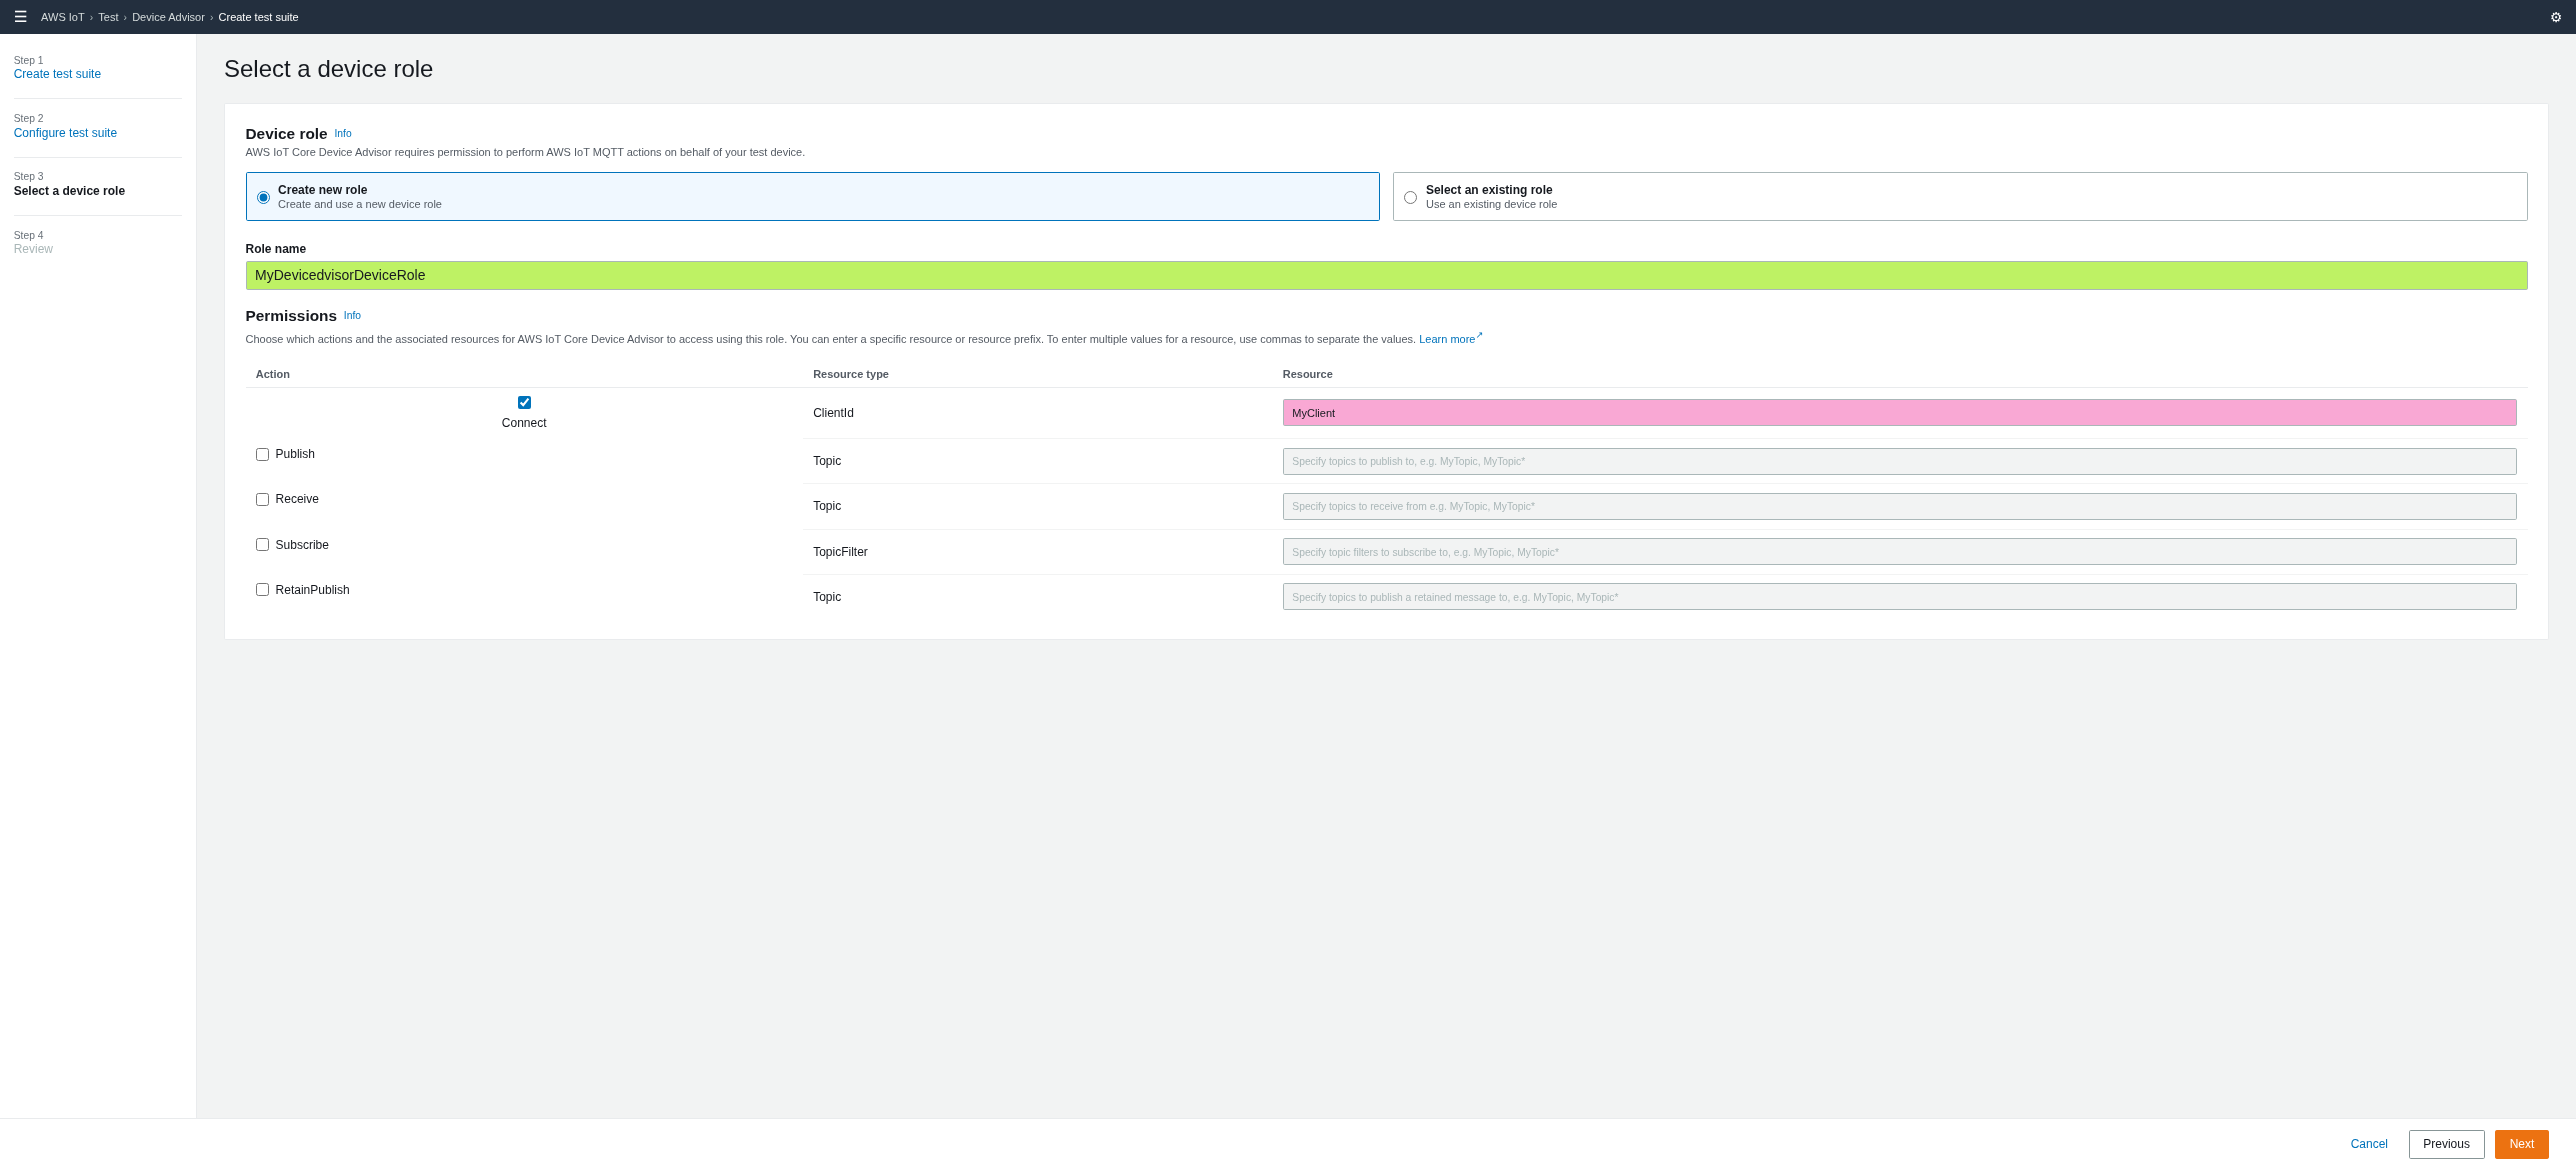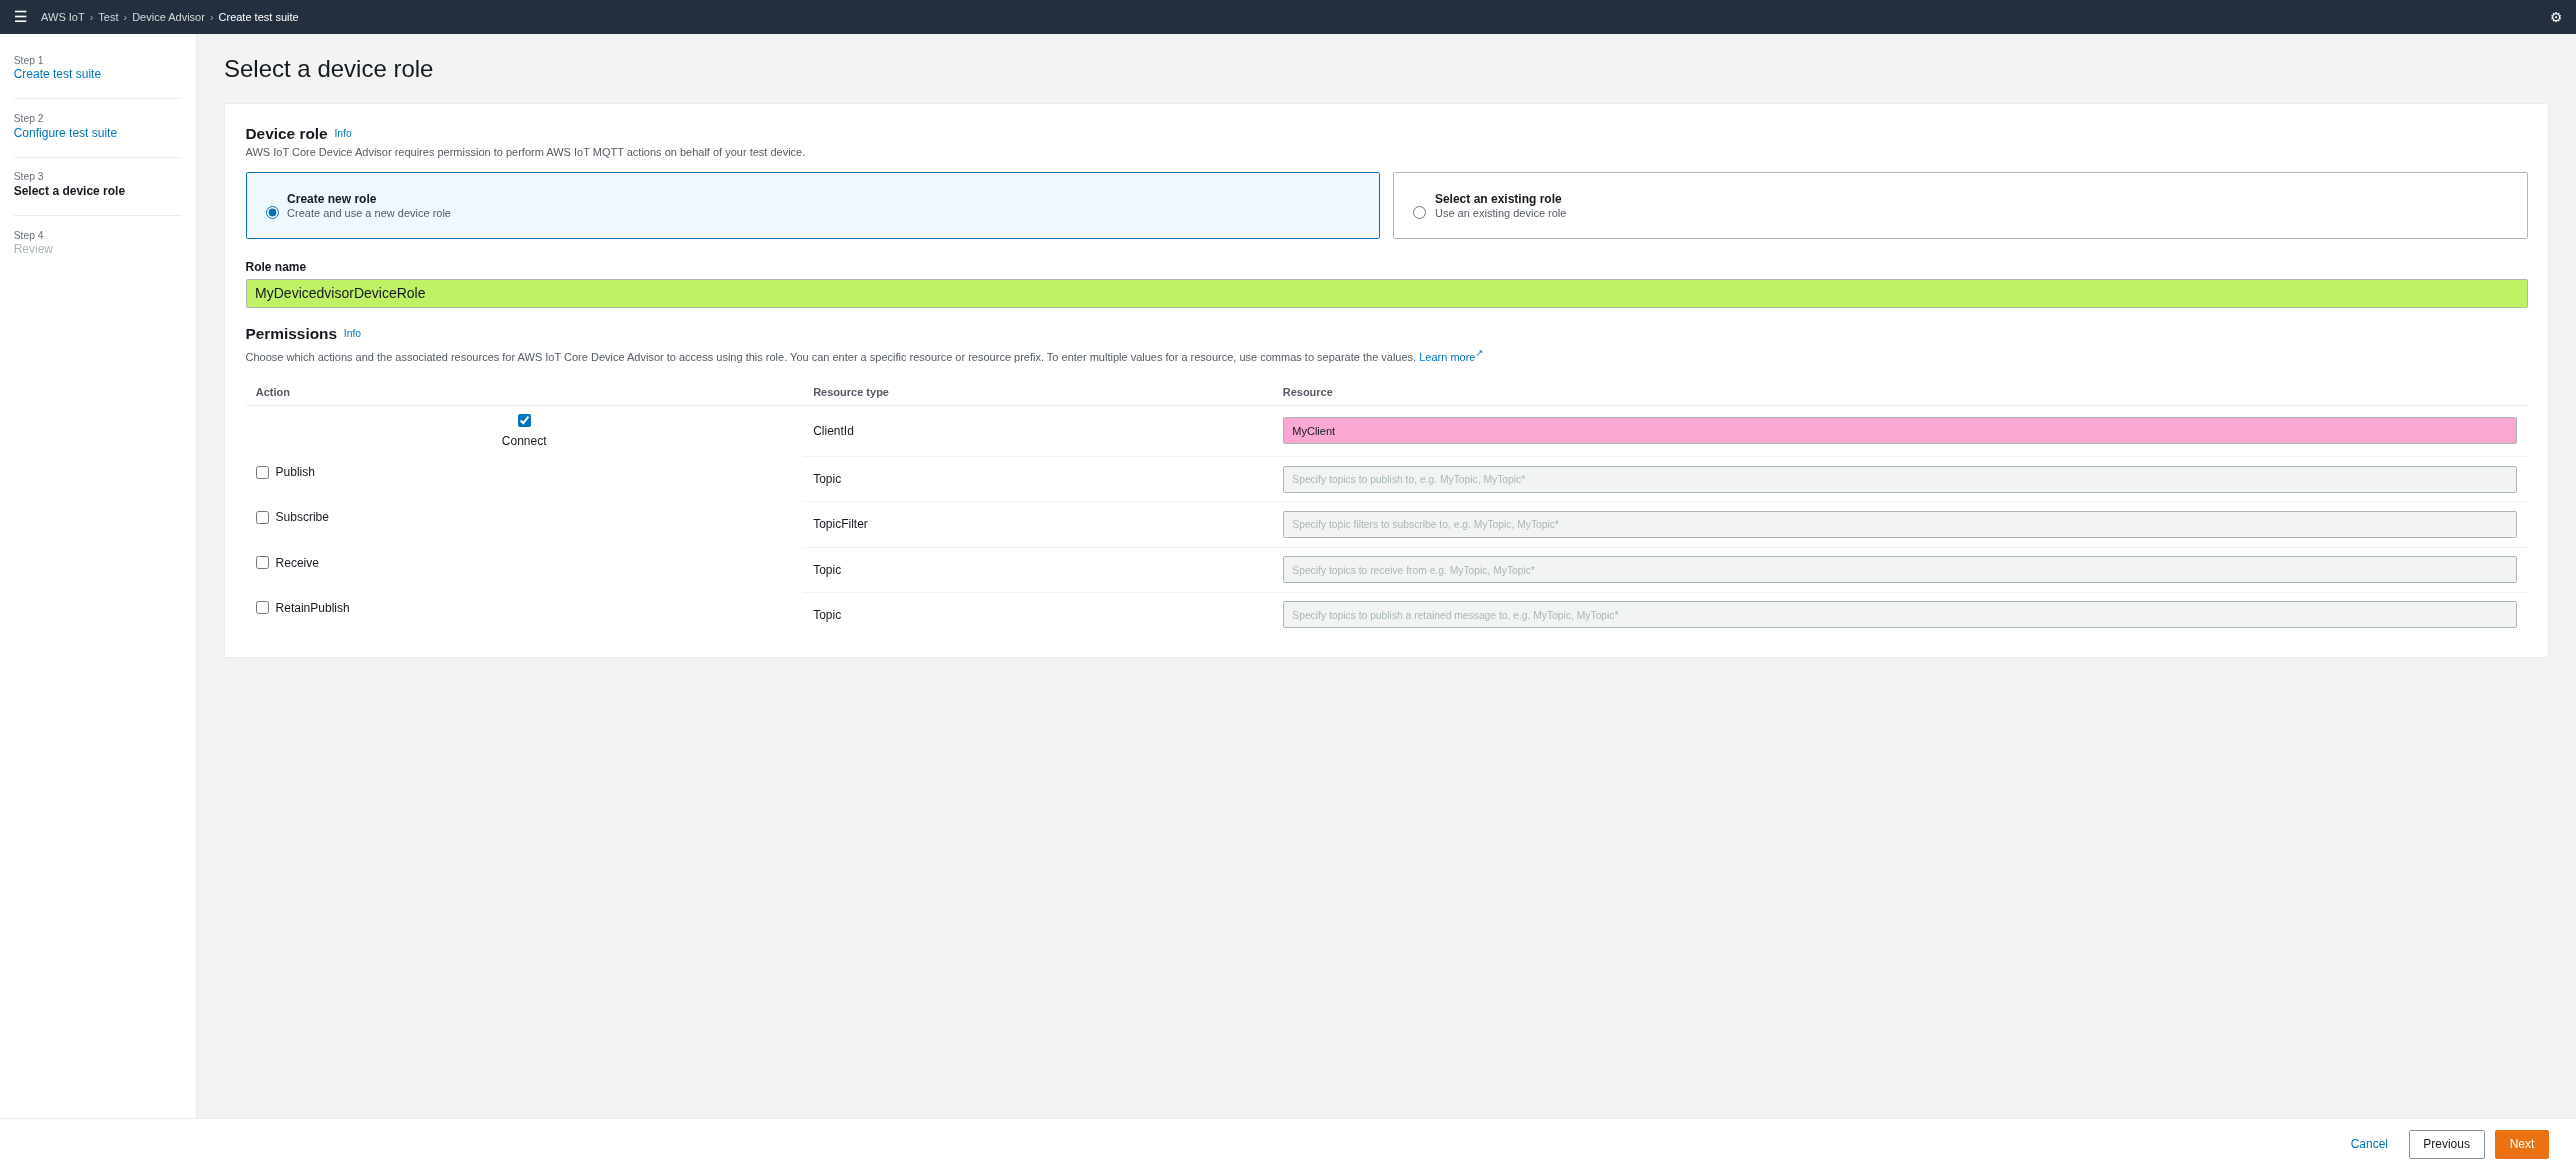--- a/index.html
+++ b/index.html
@@ -145,24 +145,24 @@
     
     .role-options {
       display: flex;
       gap: 13.7px;
       margin-bottom: 20.5px;
     }
     .role-option {
       flex: 1;
       border: 0.9px solid #aab7b8;
       border-radius: 1.7px;
-      padding: 19px;
-      cursor: pointer;
-      display: flex;
-      align-items: flex-end;
+      padding: 10px;
+      cursor: pointer;
+      display: flex;
+      align-items: center;
       gap: 8.6px;
     }
     .role-option.selected {
       border: 1.7px solid #0073bb;
       background: #f0f8ff;
     }
     .role-option input[type="radio"] {
       margin-top: 1.7px;
       accent-color: #0073bb;
       cursor: pointer;
@@ -445,32 +445,32 @@
                 <td style="display: flex; align-items: center; gap: 6.8px; border: none;">
                   <input type="checkbox" class="perm-checkbox" style="">
                   <span class="perm-action">Publish</span>
                 </td>
                 <td><span class="perm-resource-type">Topic</span></td>
                 <td style="width: 55%;"><input type="text" class="perm-resource-input" disabled="" placeholder="Specify topics to publish to, e.g. MyTopic, MyTopic*" style=""></td>
               </tr>
               <tr>
                 <td style="display: flex; align-items: center; gap: 6.8px; border: none;">
                   <input type="checkbox" class="perm-checkbox" style="">
+                  <span class="perm-action">Receive</span>
+                </td>
+                <td><span class="perm-resource-type">Topic</span></td>
+                <td style="width: 55%;"><input type="text" class="perm-resource-input" disabled="" placeholder="Specify topics to receive from e.g. MyTopic, MyTopic*" style=""></td>
+              </tr>
+              <tr>
+                <td style="display: flex; align-items: center; gap: 6.8px; border: none;">
+                  <input type="checkbox" class="perm-checkbox" style="">
                   <span class="perm-action">Subscribe</span>
                 </td>
                 <td><span class="perm-resource-type">TopicFilter</span></td>
                 <td style="width: 55%;"><input type="text" class="perm-resource-input" disabled="" placeholder="Specify topic filters to subscribe to, e.g. MyTopic, MyTopic*" style=""></td>
-              </tr>
-              <tr>
-                <td style="display: flex; align-items: center; gap: 6.8px; border: none;">
-                  <input type="checkbox" class="perm-checkbox" style="">
-                  <span class="perm-action">Receive</span>
-                </td>
-                <td><span class="perm-resource-type">Topic</span></td>
-                <td style="width: 55%;"><input type="text" class="perm-resource-input" disabled="" placeholder="Specify topics to receive from e.g. MyTopic, MyTopic*" style=""></td>
               </tr>
               <tr>
                 <td style="display: flex; align-items: center; gap: 6.8px; border: none;">
                   <input type="checkbox" class="perm-checkbox" style="">
                   <span class="perm-action">RetainPublish</span>
                 </td>
                 <td><span class="perm-resource-type">Topic</span></td>
                 <td style="width: 55%;"><input type="text" class="perm-resource-input" disabled="" placeholder="Specify topics to publish a retained message to, e.g. MyTopic, MyTopic*" style=""></td>
               </tr>
             </tbody>

